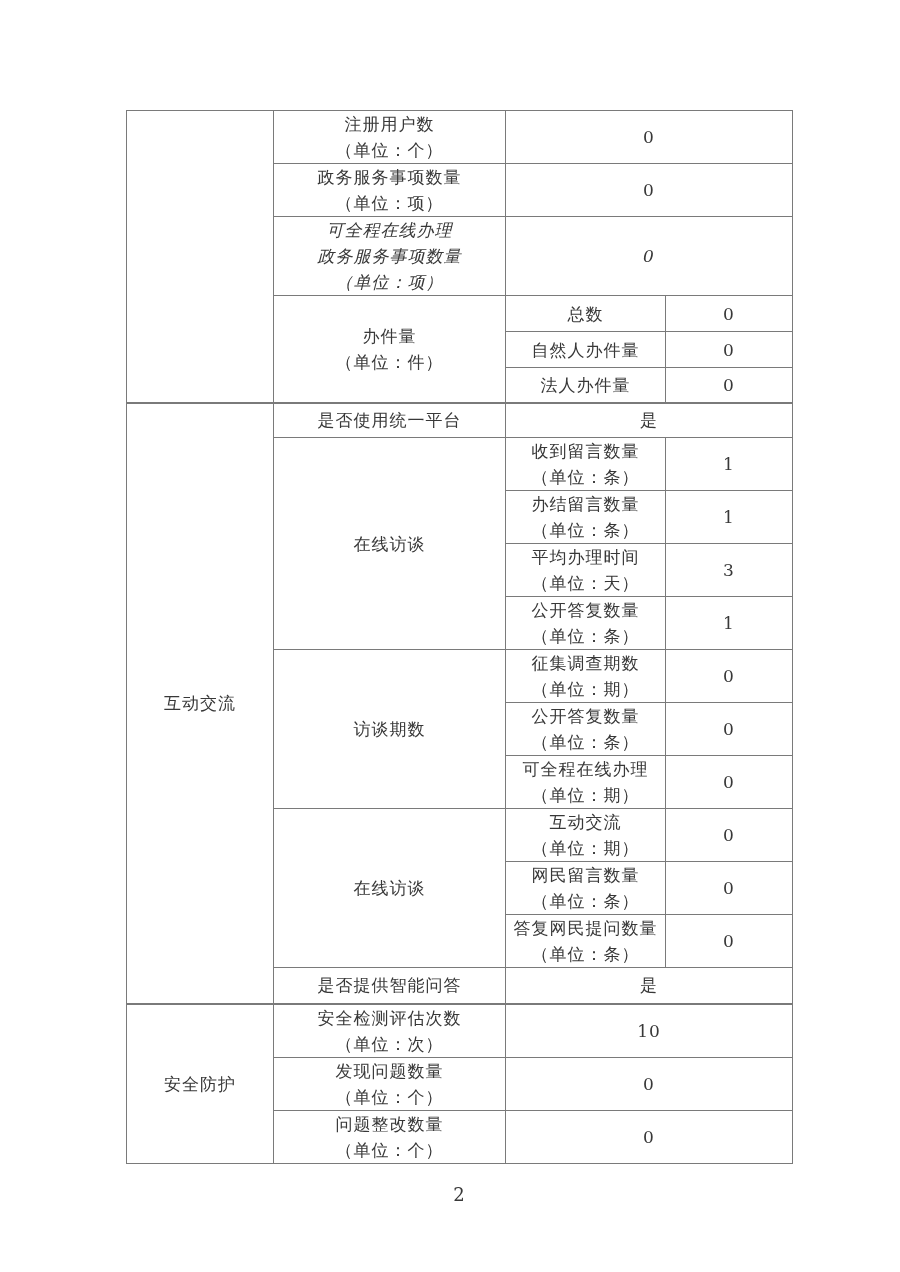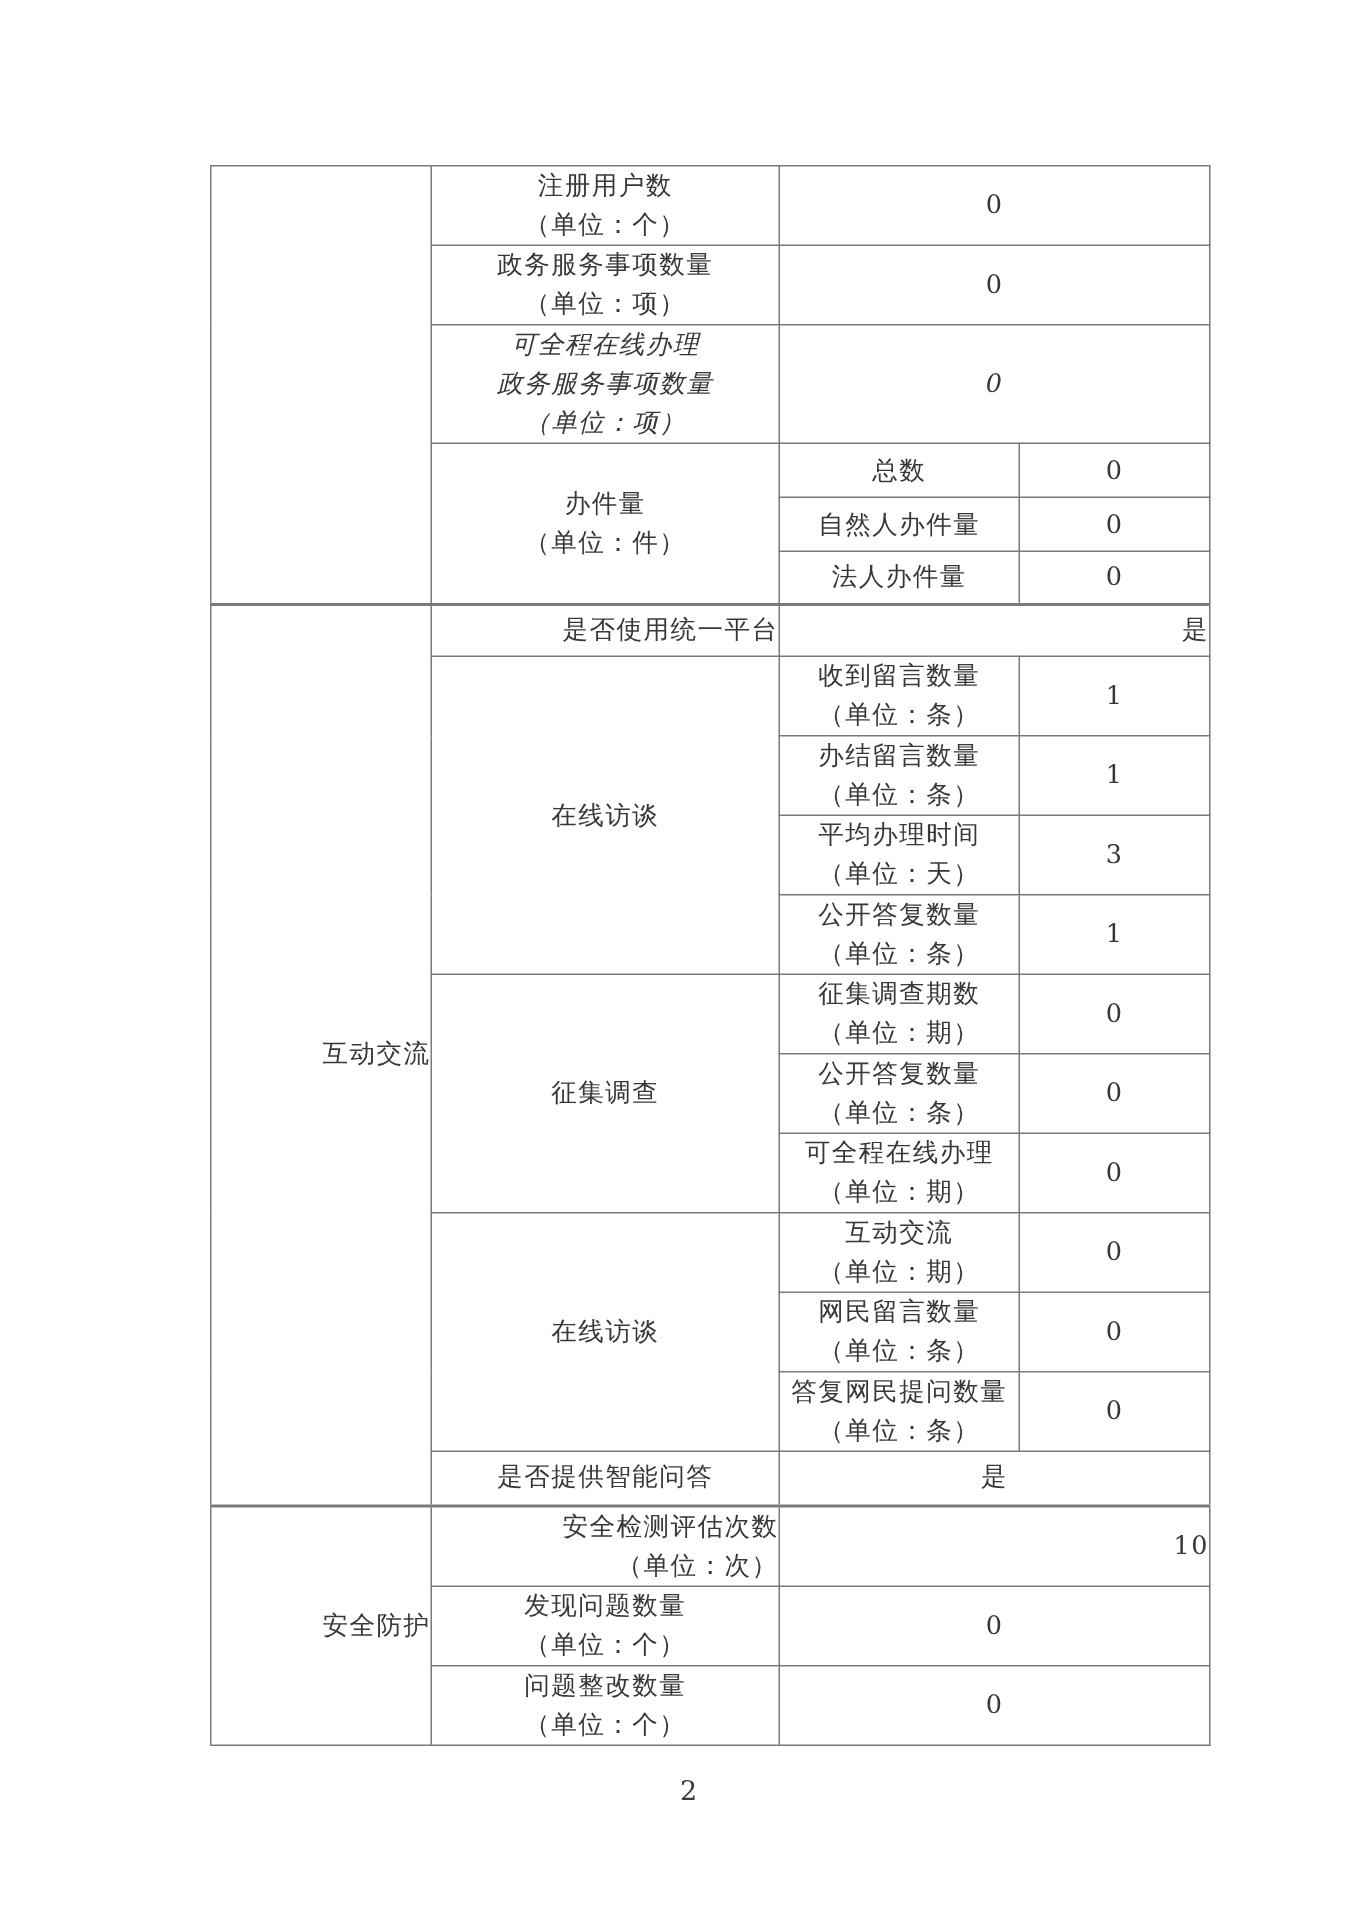--- a/index.html
+++ b/index.html
@@ -6,39 +6,39 @@
   html, body {
     width: 900px; height: 1272px;
     background: #ffffff;
     font-family: "DejaVu Serif", serif;
     color: #383838;
   }
   body { position: relative; overflow: hidden; }
 
   .report-table {
     position: absolute;
-    left: 140px; top: 110px;
+    left: 126px; top: 110px;
     width: 666px;
     border-collapse: collapse;
     table-layout: fixed;
     border-radius: 22px;
   }
   .report-table td {
     border: 1px solid #7a7a7a;
     text-align: center;
     vertical-align: middle;
     font-size: 17px;
     line-height: 26px;
     letter-spacing: 1px;
     white-space: pre-line;
     padding: 0;
     overflow: hidden;
   }
   
-  tr.group-sep td { border-top-width: 2px; text-align: right; }
+  tr.group-sep td { border-top-width: 2px; }
 
   
   tr.h35 { height: 35px; }
   tr.h36 { height: 36px; }
   tr.h50 { height: 50px; }
   tr.h51 { height: 51px; }
   tr.h52 { height: 52px; }
   tr.h53 { height: 53px; }
   tr.h78 { height: 78px; font-style: italic; }
 
@@ -115,21 +115,21 @@
       <td>平均办理时间
 （单位：天）</td>
       <td>3</td>
     </tr>
     <tr class="h53">
       <td>公开答复数量
 （单位：条）</td>
       <td>1</td>
     </tr>
     <tr class="h52">
-      <td rowspan="3">征集调查</td>
+      <td rowspan="3">访谈期数</td>
       <td>征集调查期数
 （单位：期）</td>
       <td>0</td>
     </tr>
     <tr class="h51">
       <td>公开答复数量
 （单位：条）</td>
       <td>0</td>
     </tr>
     <tr class="h52">

